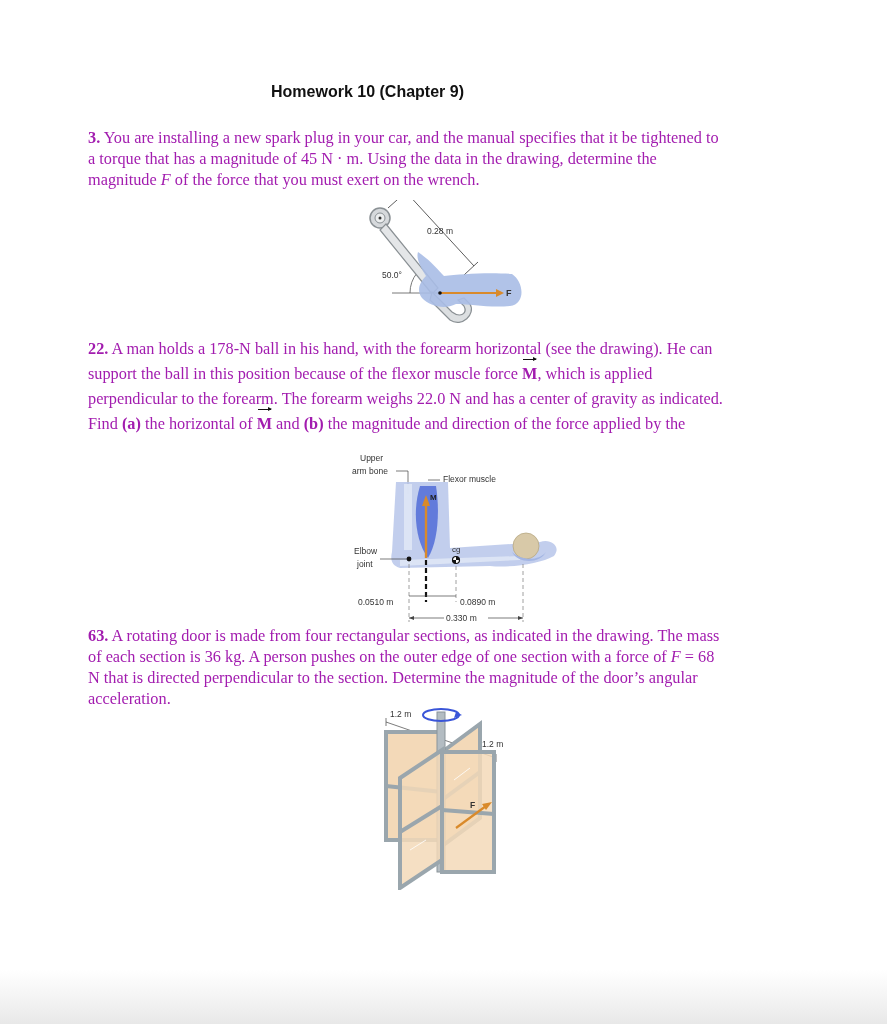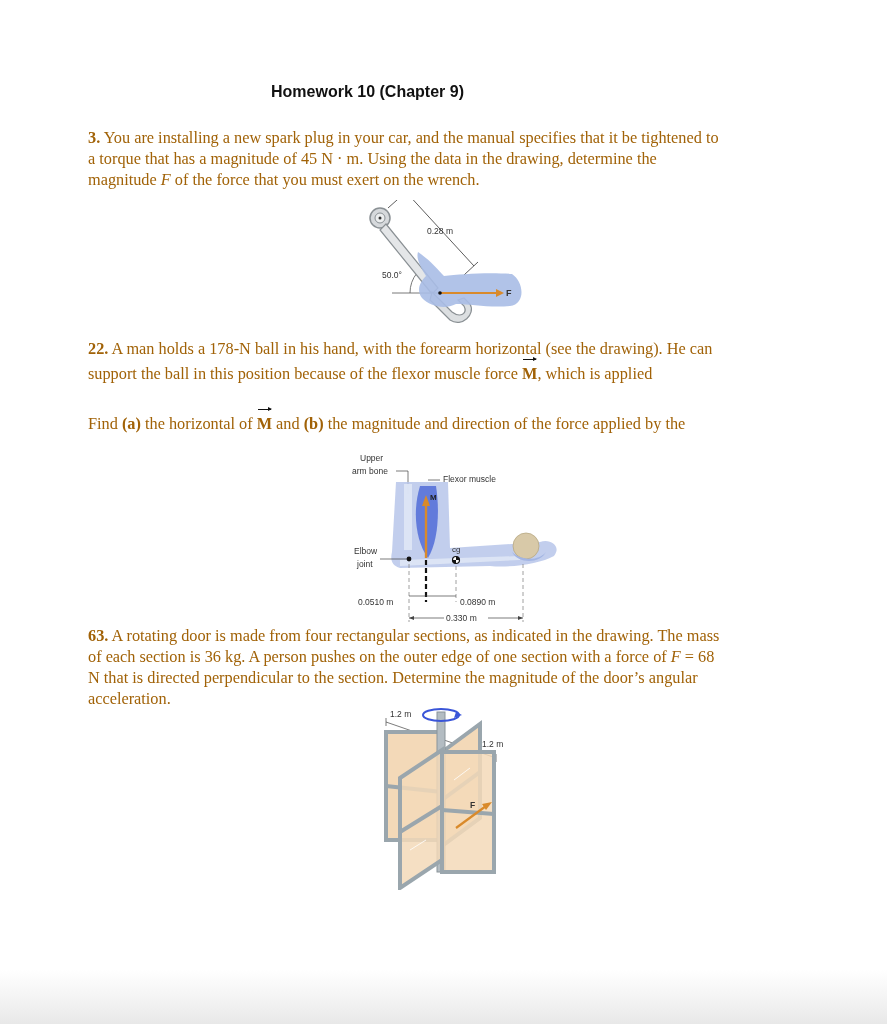--- a/index.html
+++ b/index.html
@@ -8,21 +8,21 @@
     background: linear-gradient(to bottom, #ffffff 0px, #ffffff 970px, #f3f3f3 1000px, #e8e8e8 1024px);
     font-family: "Liberation Serif", serif; color: #111;
     position: relative;
   }
   .title {
     position: absolute; top: 83px; left: 0; width: 735px; text-align: center;
     font-family: "Liberation Sans", sans-serif; font-weight: bold; font-size: 16px; color: #111;
   }
   .para {
     position: absolute; left: 88px; width: 720px;
-    font-size: 16.3px; line-height: 21px; color: #a16207;
+    font-size: 16.3px; line-height: 21px; color: #a21caf;
   }
   .para b { font-weight: bold; }
   .vec { font-weight: bold; position: relative; display: inline-block; }
   .vec::before {
     content: ""; position: absolute; left: 1px; right: 1px; top: -2px; height: 1px; background: #111;
   }
   .vec::after {
     content: ""; position: absolute; right: 0px; top: -4px;
     border-left: 4px solid #111; border-top: 2.5px solid transparent; border-bottom: 2.5px solid transparent;
   }
@@ -63,21 +63,21 @@
   <line x1="80" y1="93" x2="136" y2="93" stroke="#d98a2b" stroke-width="2.2"></line>
   <polygon points="136,89 144,93 136,97" fill="#d98a2b"></polygon>
   <circle cx="80" cy="93" r="1.8" fill="#111"></circle>
   <text x="146" y="96" font-size="9" font-weight="bold" font-family="Liberation Serif, serif" fill="#333">F</text>
 </svg>
 
 <div class="para" style="top:336px; line-height:25px;">
   <b>22.</b>
   <span>A man holds a 178-N ball in his hand, with the forearm horizontal (see the drawing). He can</span><br>
   <span>support the ball in this position because of the flexor muscle force </span><span class="vec">M</span><span>, which is applied</span><br>
-  <br>
+  <span>perpendicular to the forearm. The forearm weighs 22.0 N and has a center of gravity as indicated.</span><br>
   <span>Find </span><b>(a)</b><span> the horizontal of </span><span class="vec">M</span><span> and </span><b>(b)</b><span> the magnitude and direction of the force applied by the</span><br>
 </div>
 
 <svg class="fig" style="left:340px; top:452px;" width="220" height="176" viewBox="0 0 220 176">
   <text x="20" y="9" font-size="8.5" fill="#333">Upper</text>
   <text x="12" y="22" font-size="8.5" fill="#333">arm bone</text>
   <polyline points="56,19 68,19 68,42" fill="none" stroke="#444" stroke-width="0.7"></polyline>
   <text x="103" y="30" font-size="8.5" fill="#333">Flexor muscle</text>
   <line x1="88" y1="28" x2="100" y2="28" stroke="#444" stroke-width="0.7"></line>
 

